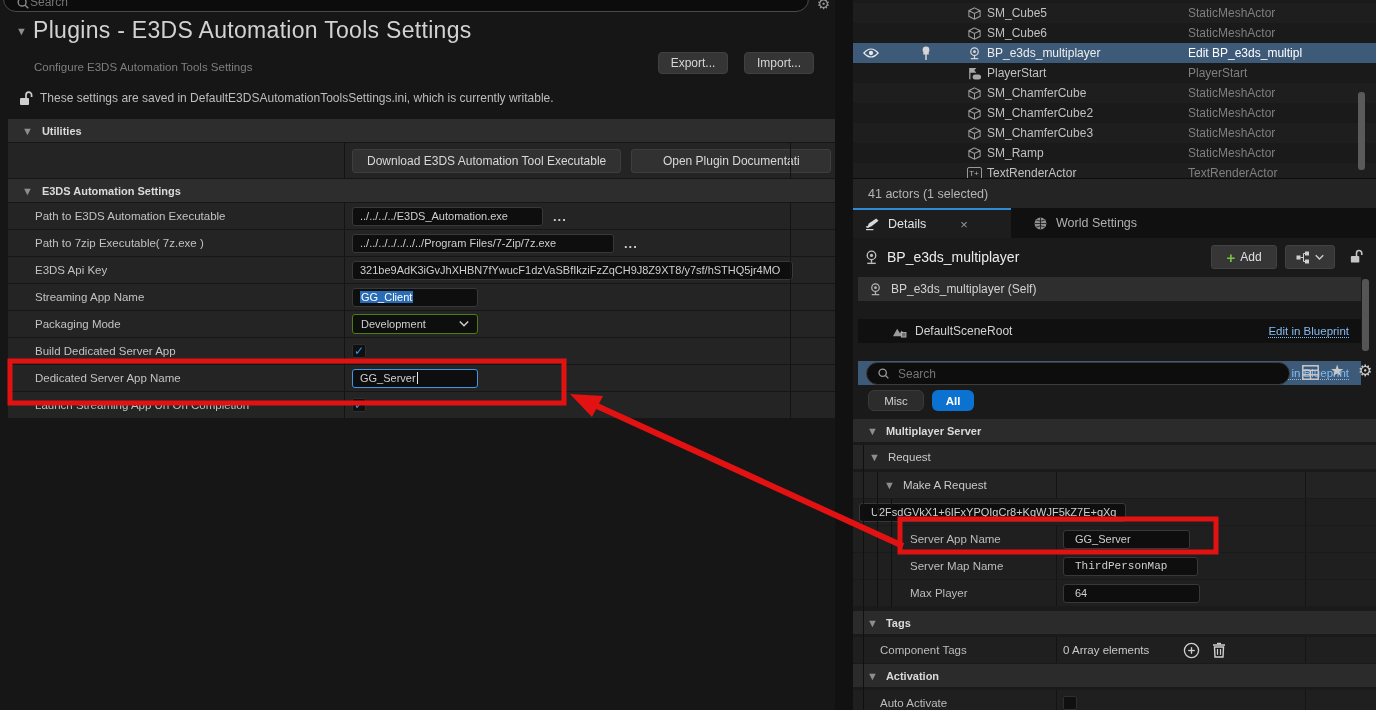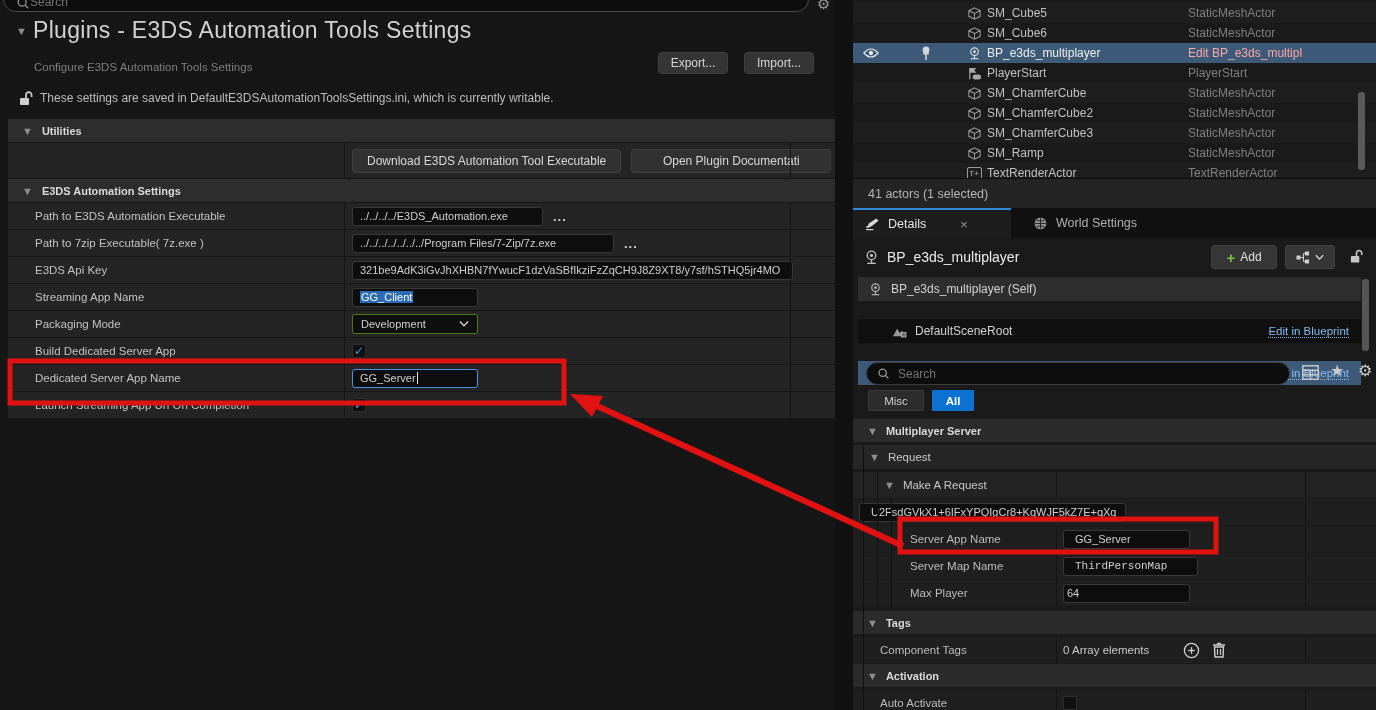--- a/index.html
+++ b/index.html
@@ -51,21 +51,21 @@
   #right-panel { position:absolute; left:853px; top:0; width:523px; height:710px; background:#1a1a1a; overflow:hidden; }
   #outliner { position:absolute; left:0; top:0; width:523px; height:178px; background:#161616; overflow:hidden; }
   .orow { position:relative; height:20px; display:flex; align-items:center; font-size:12px; color:#c0c0c0; background:#1e1e1e; }
   .orow:nth-child(odd) { background:#1a1a1a; }
   .orow.selected { background:#3d5a78; color:#eee; }
   .o-eye { width:36px; display:flex; justify-content:center; }
   .o-pin { width:74px; display:flex; justify-content:flex-start; padding-left:32px; }
   .o-icon { width:22px; display:flex; justify-content:center; }
   .o-name { flex:1; padding-left:2px; white-space:nowrap; overflow:hidden; }
   .o-type { width:188px; flex:0 0 188px; color:#7f7f7f; white-space:nowrap; overflow:hidden; }
-  .o-type .bplink { color:#fca5a5; border-bottom:1px dotted #85bbf2; }
+  .o-type .bplink { color:#ffffff; border-bottom:1px dotted #85bbf2; }
   #outliner-scroll { position:absolute; left:505px; top:92px; width:7px; height:78px; background:#5a5a5a; border-radius:3px; }
   #outliner-footer { position:absolute; left:0; top:178px; width:523px; height:30px; background:#242424;
     border-top:1px solid #0c0c0c; display:flex; align-items:center; padding-left:15px; font-size:12.5px; color:#b5b5b5; }
 
   #tabbar { position:absolute; left:0; top:208px; width:523px; height:30px; background:#101010; display:flex; }
   .tab { height:30px; display:flex; align-items:center; gap:8px; padding:0 12px; font-size:12.5px; color:#b0b0b0; cursor:pointer; }
   .tab.active { background:#1d1d1d; border-top:2px solid #2e8bd8; color:#e4e4e4; width:158px; }
   .tab .close { margin-left:26px; color:#9a9a9a; font-size:13px; }
   .tab.inactive { margin-left:10px; }
 
@@ -85,21 +85,21 @@
   .t-link { position:absolute; right:12px; font-size:11.5px; color:#85bbf2; border-bottom:1px dotted #85bbf2; cursor:pointer; }
   #tree-scroll { position:absolute; left:509px; top:279px; width:7px; height:72px; background:#555; border-radius:3px; }
 
   #d-search { position:absolute; left:13px; top:362px; width:424px; height:23px; background:#0d0d0d; border:1px solid #3c3c3c;
     border-radius:12px; display:flex; align-items:center; padding:0 10px; gap:8px; }
   #d-search input { background:transparent; border:none; outline:none; color:#9a9a9a; font-size:12px; width:85%; }
   .d-tools { position:absolute; top:361px; color:#c9c9c9; cursor:pointer; }
   #grid-icon { left:449px; top:365px; }
   #star-icon { left:477px; font-size:16px; }
   #gear-icon { left:505px; font-size:16px; }
-  .chip { position:absolute; top:390px; height:21px; border-radius:1px; font-size:11.5px; display:flex; align-items:center;
+  .chip { position:absolute; top:390px; height:21px; border-radius:6px; font-size:11.5px; display:flex; align-items:center;
     justify-content:center; cursor:pointer;text-align:right; }
   #chip-misc { left:15px; width:56px; background:#2c2c2c; border:1px solid #3a3a3a; color:#cfcfcf; }
   #chip-all { left:79px; width:42px; background:#0b72d2; color:#fff; font-weight:bold; }
 
   .pbar { position:absolute; left:0; width:523px; background:#2b2b2b; display:flex; align-items:center; gap:8px; }
   .pbar .lbl { font-size:11px; font-weight:bold; color:#dadada; }
   .pbar.sub { background:#262626; }
   .pbar.sub .lbl { font-weight:400; color:#c8c8c8; font-size:11.5px; }
   .prow { position:absolute; left:0; width:523px; height:26px; background:#1f1f1f; display:flex; align-items:center; }
   .prow .pl { height:100%; flex:0 0 204px; width:204px; border-right:1px solid #141414; display:flex; align-items:center;
@@ -483,21 +483,21 @@
     </div>
     <div class="prow" style="top:553px;">
       <div class="pl" style="padding-left:57px;">Server Map Name</div>
       <div class="pv">
           <div class="tinput" style="width:135px;padding-left:11px;font-family:Liberation Mono, monospace;">ThirdPersonMap</div>
         </div>
     </div>
     <div class="prow" style="top:580px;">
       <div class="pl" style="padding-left:57px;">Max Player</div>
       <div class="pv">
-          <div class="tinput" style="width:127px;padding-left:3px;">64</div>
+          <div class="tinput" style="width:137px;padding-left:11px;">64</div>
         </div>
     </div>
 
     <div class="pbar" style="top:611px;height:23px;padding-left:14px;">
       <span class="tri">▼</span>
       <span class="lbl">Tags</span>
     </div>
     <div class="prow" style="top:637px;">
       <div class="pl" style="padding-left:27px;">Component Tags</div>
       <div class="pv">

